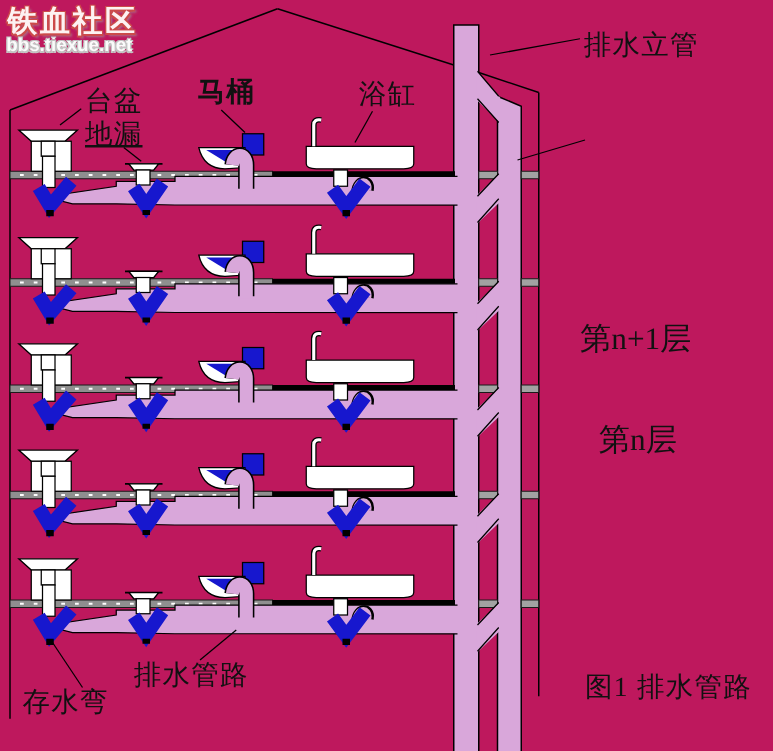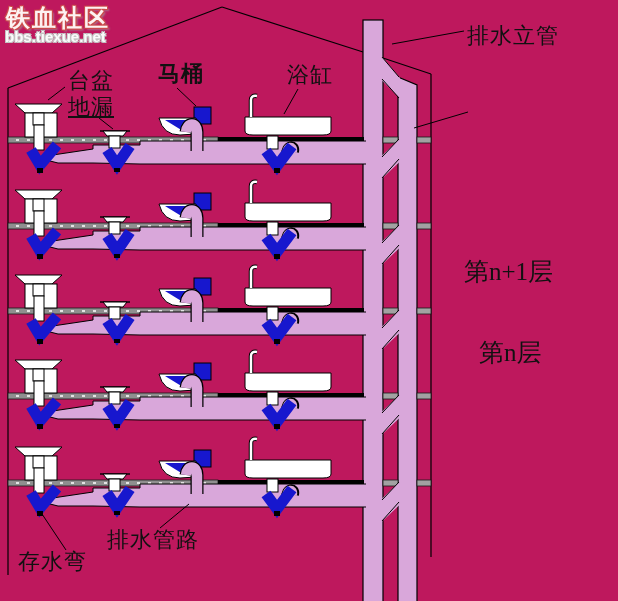--- a/index.html
+++ b/index.html
@@ -123,13 +123,14 @@
   <div class="lbl lbl-cn" style="left:158px;top:63px;font-weight:bold;">马桶</div>
   <div class="lbl lbl-cn" style="left:287px;top:64px;">浴缸</div>
 
   <div class="lbl lbl-cn" style="left:467px;top:25px;">排水立管</div>
 
   <div class="lbl lbl-big" style="left:464px;top:259px;">第n+1层</div>
   <div class="lbl lbl-cn" style="left:18px;top:551px;">存水弯</div>
 
   <div class="lbl lbl-big" style="left:479px;top:340px;">第n层</div>
   <div class="lbl lbl-cn" style="left:107px;top:529px;">排水管路</div>
+  <div class="lbl lbl-cn" style="left:468px;top:539px;">图1 排水管路</div>
 </div>
 
 </body></html>

